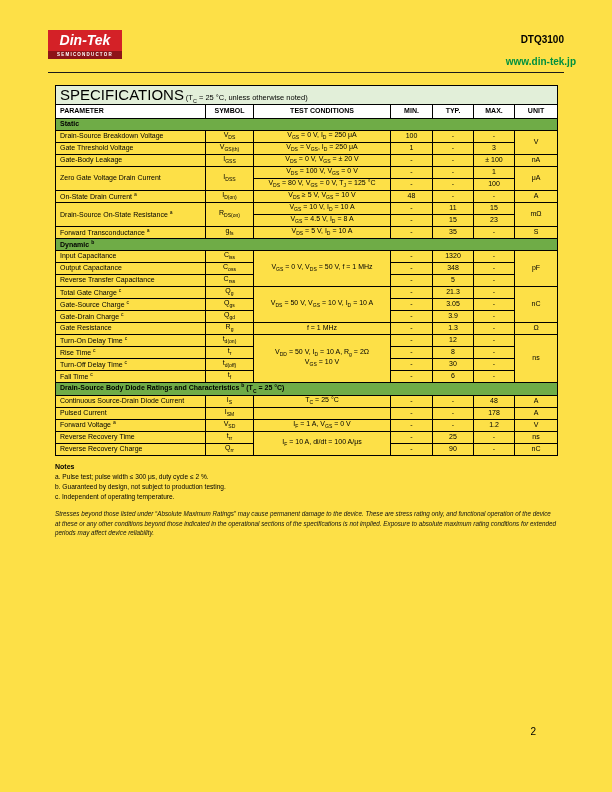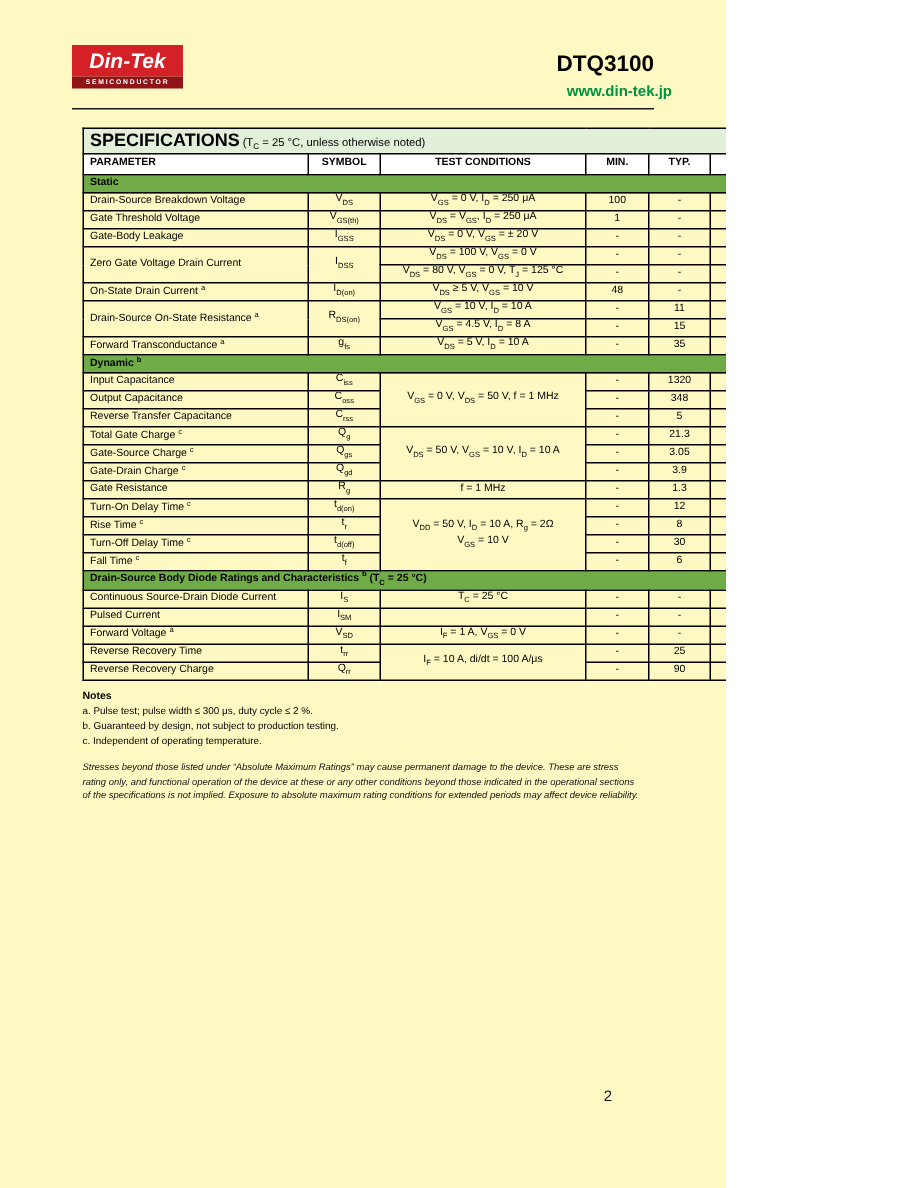--- a/index.html
+++ b/index.html
@@ -4,42 +4,42 @@
 <style>
   :root{
     --brand-red:#d42127;
     --brand-red-dark:#8e1418;
     --link-green:#00913f;
     --section-green:#6fac47;
     --title-green:#e2efd9;
   }
   *{box-sizing:border-box;margin:0;padding:0;}
   body{background:#ffffff;font-family:"Liberation Sans",sans-serif;}
-  .page{position:relative;width:484px;height:792px;background:#fef9c3;overflow:hidden;}
+  .page{position:relative;width:612px;height:792px;background:#fde047;overflow:hidden;}
 
   
   .header{position:relative;height:85px;}
   .logo{position:absolute;left:48px;top:30px;width:74px;}
   .logo-main{background:var(--brand-red);color:#fff;height:21px;line-height:21px;text-align:center;
     font-weight:bold;font-style:italic;font-size:14px;}
   .logo-sub{background:var(--brand-red-dark);color:#fff;height:8px;line-height:8px;text-align:center;
     font-size:4.5px;font-weight:bold;letter-spacing:1.2px;}
-  .part-number{position:absolute;right:48px;top:34px;font-size:15px;font-weight:bold;color:#000;}
+  .part-number{position:absolute;right:48px;top:34px;font-size:10px;font-weight:bold;color:#000;}
   .website{position:absolute;right:36px;top:56px;font-size:10px;font-weight:bold;color:var(--link-green);text-decoration:none;}
   .divider{position:absolute;left:48px;right:48px;top:72px;border-top:1.6px solid #1a1a1a;}
 
   
   .content{padding:0 55px;}
   table{border-collapse:collapse;width:502px;table-layout:fixed;}
   td,th{border:1px solid #000;font-size:7px;line-height:1.18;height:12px;padding:0 2px;vertical-align:middle;color:#000;}
   th{font-weight:bold;background:#fff;height:14px;}
   .c-param{text-align:left;padding-left:4px;}
   .c-mid{text-align:center;}
   .title-cell{background:var(--title-green);height:17px;text-align:left;padding-left:4px;}
-  .title-main{font-weight:bold;font-size:12px;margin-top:20px;}
+  .title-main{font-weight:normal;font-size:15px;margin-top:20px;}
   .title-note{font-size:7.5px;}
   .section-cell{background:var(--section-green);font-weight:bold;text-align:left;padding-left:4px;}
   sub{font-size:0.72em;}
   sup{font-size:0.72em;}
 
   
   .notes{margin-top:7px;}
   .notes-title{font-size:7px;font-weight:bold;margin-bottom:2px;}
   .note-item{font-size:6.6px;line-height:1.55;}
   .disclaimer{margin-top:7px;font-size:6.3px;font-style:italic;line-height:1.5;color:#111;}

